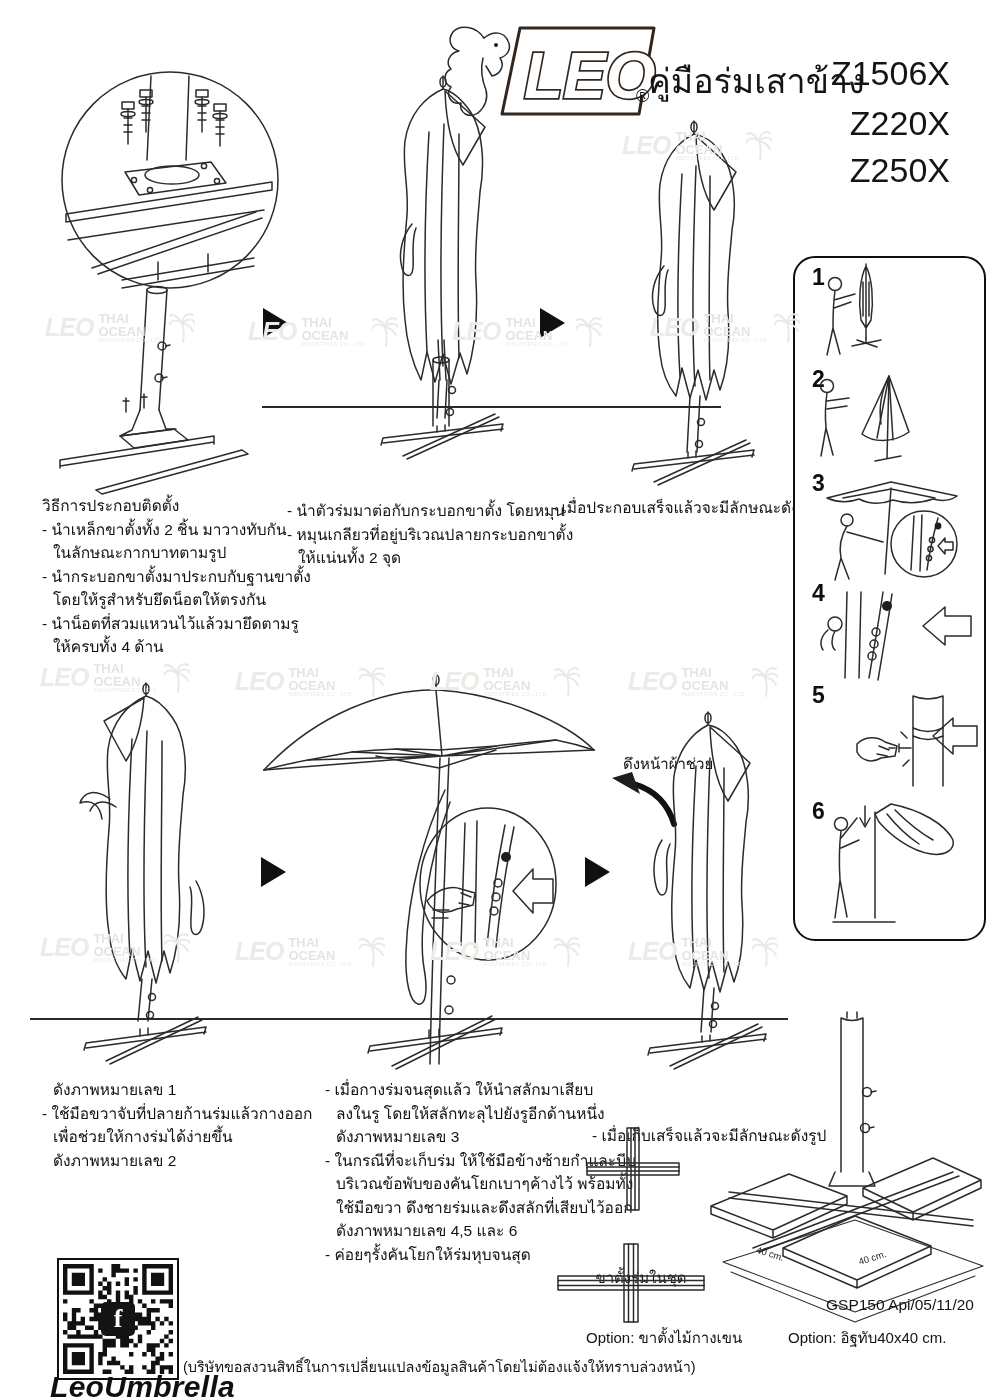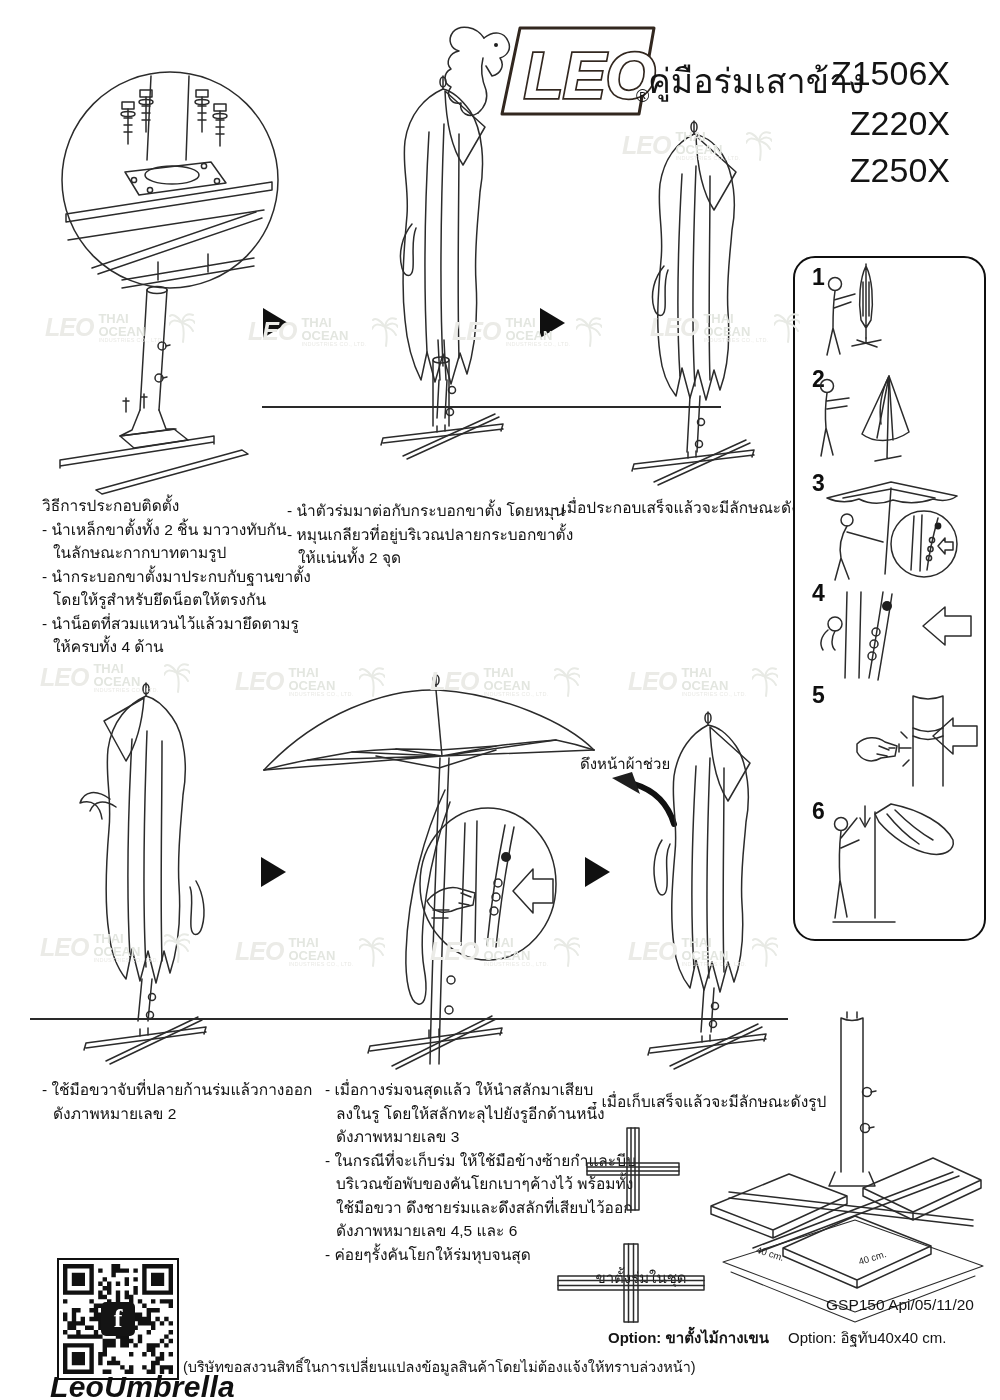--- a/index.html
+++ b/index.html
@@ -279,21 +279,21 @@
     <circle cx="81" cy="78" r="4"></circle>
       <circle cx="79" cy="92" r="4"></circle>
       <circle cx="77" cy="106" r="4"></circle>
     <circle class="fl" cx="89" cy="52" r="5"></circle>
     <path d="M10,96 C20,84 34,80 44,84 L58,88 L56,100 L40,104 C28,110 16,108 10,96 Z M44,88 L54,92 M42,98 L52,100"></path>
     <path d="M136,74 L116,74 L116,64 L96,86 L116,108 L116,98 L136,98 Z"></path>
   </svg>
 
   <div class="tri" style="left:585px;top:857px;"></div>
 
-  <div class="lbl" style="left:580px;top:752px;">ดึงหน้าผ้าช่วย</div>
+  <div class="lbl" style="left:623px;top:752px;">ดึงหน้าผ้าช่วย</div>
   <svg class="art" style="left:608px;top:772px;" width="72" height="56" viewBox="0 0 72 56">
     <path d="M66,52 C60,32 46,18 26,12" style="stroke-width:6;stroke:#111;"></path>
     <polygon class="fl" points="32,22 4,6 24,0"></polygon>
   </svg>
 
   <svg class="art" style="left:616px;top:710px;" width="190" height="368" viewBox="0 0 190 368">
     <path d="M92,2 L92,15"></path>
       <ellipse cx="92" cy="8" rx="3" ry="5"></ellipse>
     <path d="M92,15 C76,23 62,40 58,66 C55,92 62,114 59,142 C56,176 54,206 58,236 C60,254 66,268 74,278 L80,250 L88,280 L96,252 L104,282 L112,252 L118,272 C126,250 128,222 126,194 C124,164 128,138 130,112 C135,86 132,54 120,36 C110,22 102,17 92,15 Z"></path>
     <path d="M94,17 L134,53 L112,91 C100,73 95,45 94,17 Z"></path>
@@ -303,52 +303,54 @@
     <circle cx="99" cy="296" r="3.5"></circle>
       <circle cx="97" cy="314" r="3.5"></circle>
     <g transform="translate(90,326)">
       <path d="M-56,12 L60,-2 M-56,17 L60,3 M-56,12 L-58,19 M60,-2 L58,5"></path>
       <path d="M-36,30 L52,-12 M-32,33 L56,-9"></path>
       <path d="M-4,0 L-4,6 M4,-1 L4,5"></path>
     </g>
   </svg>
 
   <div class="tc" style="left:42px;top:1078px;">
+    <div class="in">ดังภาพหมายเลข 1</div>
     <div>- ใช้มือขวาจับที่ปลายก้านร่มแล้วกางออก</div>
+    <div class="in">เพื่อช่วยให้กางร่มได้ง่ายขึ้น</div>
     <div class="in">ดังภาพหมายเลข 2</div>
   </div>
   <div class="tc" style="left:280px;top:1078px;margin-left:45px;">
     <div>- เมื่อกางร่มจนสุดแล้ว ให้นำสลักมาเสียบ</div>
     <div class="in">ลงในรู โดยให้สลักทะลุไปยังรูอีกด้านหนึ่ง</div>
     <div class="in">ดังภาพหมายเลข 3</div>
     <div>- ในกรณีที่จะเก็บร่ม ให้ใช้มือข้างซ้ายกำและบีบ</div>
     <div class="in">บริเวณข้อพับของคันโยกเบาๆค้างไว้ พร้อมทั้ง</div>
     <div class="in">ใช้มือขวา ดึงชายร่มและดึงสลักที่เสียบไว้ออก</div>
     <div class="in">ดังภาพหมายเลข 4,5 และ 6</div>
     <div>- ค่อยๆรั้งคันโยกให้ร่มหุบจนสุด</div>
   </div>
-  <div class="tc" style="left:592px;top:1090px;">
+  <div class="tc" style="left:592px;top:1124px;">
     <div>- เมื่อเก็บเสร็จแล้วจะมีลักษณะดังรูป</div>
   </div>
 
   <svg class="art" style="left:583px;top:1126px;" width="100" height="86" viewBox="0 0 100 86">
     <rect x="44" y="2" width="12" height="82"></rect>
     <path d="M48,2 L48,84 M52,2 L52,84"></path>
     <rect x="4" y="37" width="92" height="12"></rect>
     <path d="M4,41 L96,41 M4,45 L96,45"></path>
   </svg>
   <div class="lbl" style="left:586px;top:1266px;width:110px;text-align:center;">ขาตั้งร่มในชุด</div>
 
   <svg class="art" style="left:556px;top:1242px;" width="150" height="82" viewBox="0 0 150 82">
     <rect x="68" y="2" width="14" height="78"></rect>
     <path d="M72.5,2 L72.5,80 M77.5,2 L77.5,80"></path>
     <rect x="2" y="34" width="146" height="14"></rect>
     <path d="M2,38.5 L148,38.5 M2,43.5 L148,43.5"></path>
   </svg>
-  <div class="lbl" style="left:608px;top:1326px;font-weight:bold;">Option: ขาตั้งไม้กางเขน</div>
+  <div class="lbl" style="left:586px;top:1326px;">Option: ขาตั้งไม้กางเขน</div>
 
   <svg class="art" style="left:695px;top:1010px;" width="295" height="325" viewBox="0 0 295 325">
     <path d="M146,8 L146,162 M168,8 L168,162 M152,2 L152,8 M162,2 L162,8 M146,8 Q157,13 168,8"></path>
     <circle cx="172" cy="82" r="4.5"></circle>
       <path d="M176,82 L181,81"></path>
     <circle cx="170" cy="118" r="4.5"></circle>
       <path d="M174,118 L179,117"></path>
     <path d="M140,162 L134,176 L180,176 L174,162"></path>
 
     <path d="M34,182 L278,210 M34,188 L278,216"></path>

